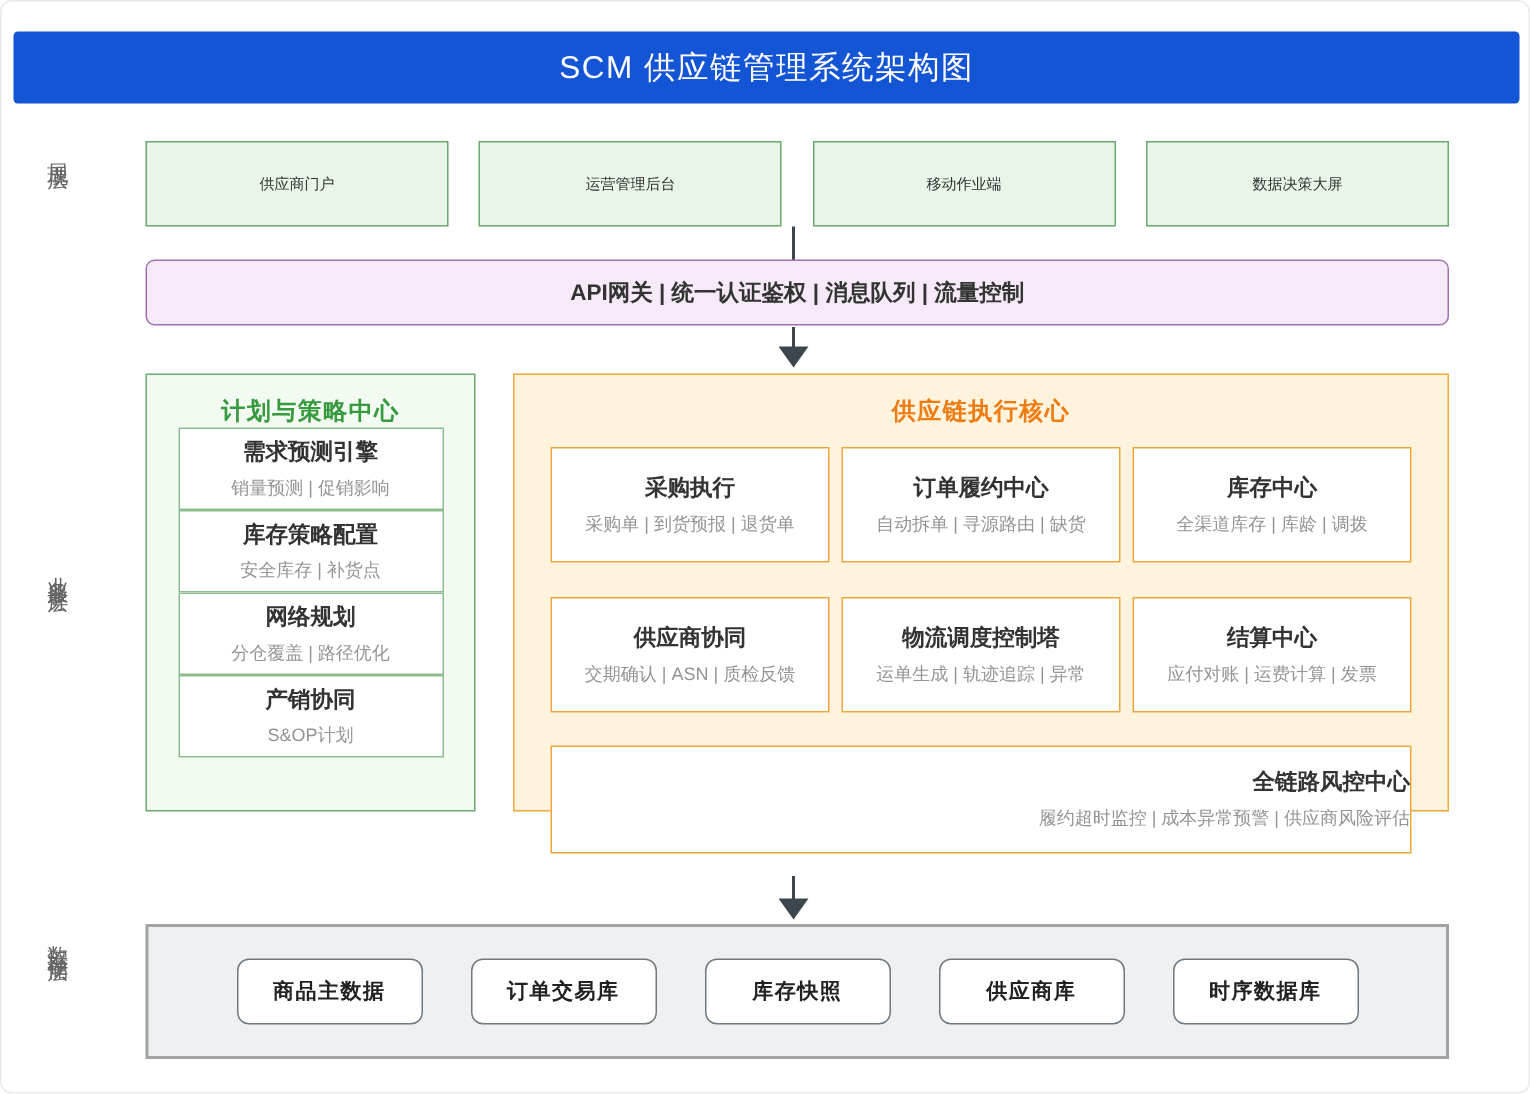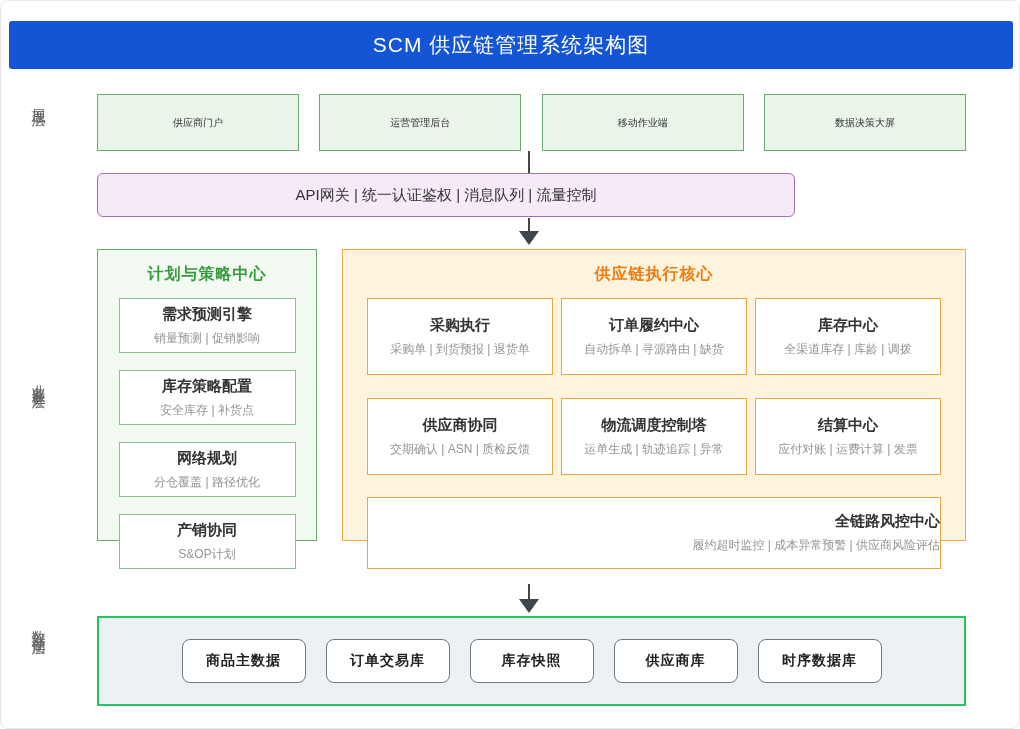--- a/index.html
+++ b/index.html
@@ -24,24 +24,24 @@
     display:flex;justify-content:space-between;
   }
   .gbox{
     width:202px;height:57px;box-sizing:border-box;
     background:#e9f5e9;border:1px solid #6aaa6e;
     display:flex;align-items:center;justify-content:center;
     font-size:10px;color:#333;
   }
   
   .api-bar{
-    position:absolute;left:96px;top:172px;width:698px;height:44px;box-sizing:border-box;
+    position:absolute;left:96px;top:172px;width:869px;height:44px;box-sizing:border-box;
     background:#f6eaf8;border:1px solid #a070b0;border-radius:6px;
     display:flex;align-items:center;justify-content:center;
-    font-size:15px;font-weight:normal;color:#333;
+    font-size:15px;font-weight:bold;color:#333;
   }
   
   .vline{position:absolute;width:2px;background:#3d464c;}
   .arrow-head{
     position:absolute;width:0;height:0;
     border-left:10px solid transparent;border-right:10px solid transparent;
     border-top:14px solid #3d464c;
   }
   
   .panel{position:absolute;top:248px;height:292px;box-sizing:border-box;}
@@ -56,35 +56,35 @@
   }
   .panel-green .panel-title{color:#379a3e;}
   .panel-orange .panel-title{color:#ee7c12;}
   .module{
     background:#ffffff;box-sizing:border-box;
     display:flex;flex-direction:column;align-items:center;justify-content:center;
     text-align:center;
   }
   .mod-name{font-size:15px;font-weight:bold;color:#333;}
   .mod-detail{font-size:12px;color:#949494;margin-top:6px;}
-  .plan-stack{margin-top:13px;display:flex;flex-direction:column;gap:17px;align-items:center;}
+  .plan-stack{display:flex;flex-direction:column;gap:0;align-items:center;}
   .plan-stack .module{width:177px;height:55px;border:1px solid #8cbd8f;}
   .exec-grid{
     margin:13px 24px 0 24px;display:grid;
     grid-template-columns:repeat(3,1fr);gap:23px 8px;
   }
   .exec-grid .module{height:77px;border:1px solid #eda53c;}
   .exec-wide{
     margin:22px 24px 0 24px;height:72px;border:1px solid #eda53c;align-items:flex-end;
   }
   
   .storage-panel{
     position:absolute;left:96px;top:615px;width:869px;height:90px;box-sizing:border-box;
-    background:#eef1f3;border:2px solid #22c55e;
-    display:flex;align-items:center;justify-content:center;gap:20px;
+    background:#eef1f3;border:2px solid #a3a3a3;
+    display:flex;align-items:center;justify-content:center;gap:32px;
   }
   .storage-box{
     min-width:124px;height:44px;box-sizing:border-box;padding:0 14px;
     background:#ffffff;border:1.5px solid #6d787f;border-radius:8px;
     display:flex;align-items:center;justify-content:center;
     font-size:14px;font-weight:bold;color:#222;letter-spacing:1px;
   }
 </style>
 </head>
 <body>

